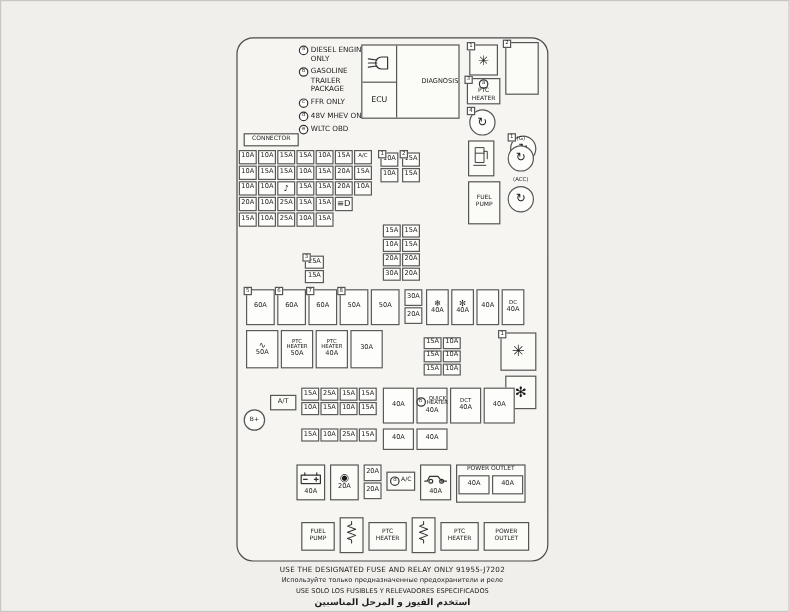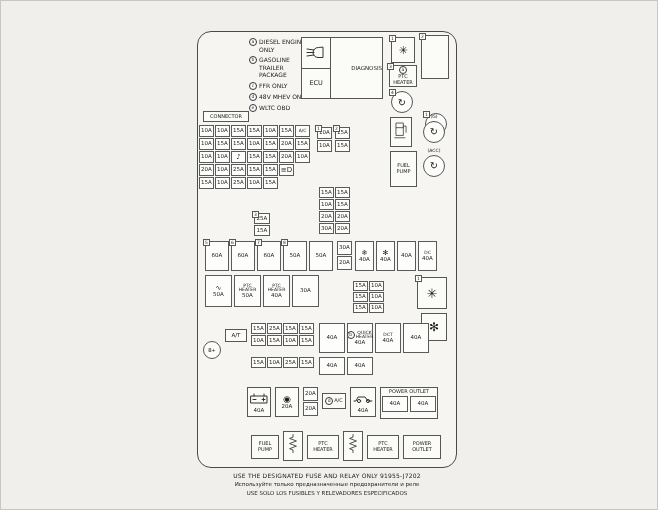--- a/index.html
+++ b/index.html
@@ -1132,15 +1132,16 @@
     <span class="tlabel">POWER OUTLET</span>
   </div>
 
   <div class="footer abs" style="left:186px; top:470px; width:280px;">
     <div class="f-en">
       <span>USE THE DESIGNATED FUSE AND RELAY ONLY</span>
       <span>91955-J7202</span>
     </div>
     <div class="f-ru">Используйте только предназначенные предохранители и реле</div>
     <div class="f-es">USE SOLO LOS FUSIBLES Y RELEVADORES ESPECIFICADOS</div>
+    <div class="f-ar">استخدم الفيوز و المرحل المناسبين</div>
   </div>
 
 </div>
 
 </body></html>

